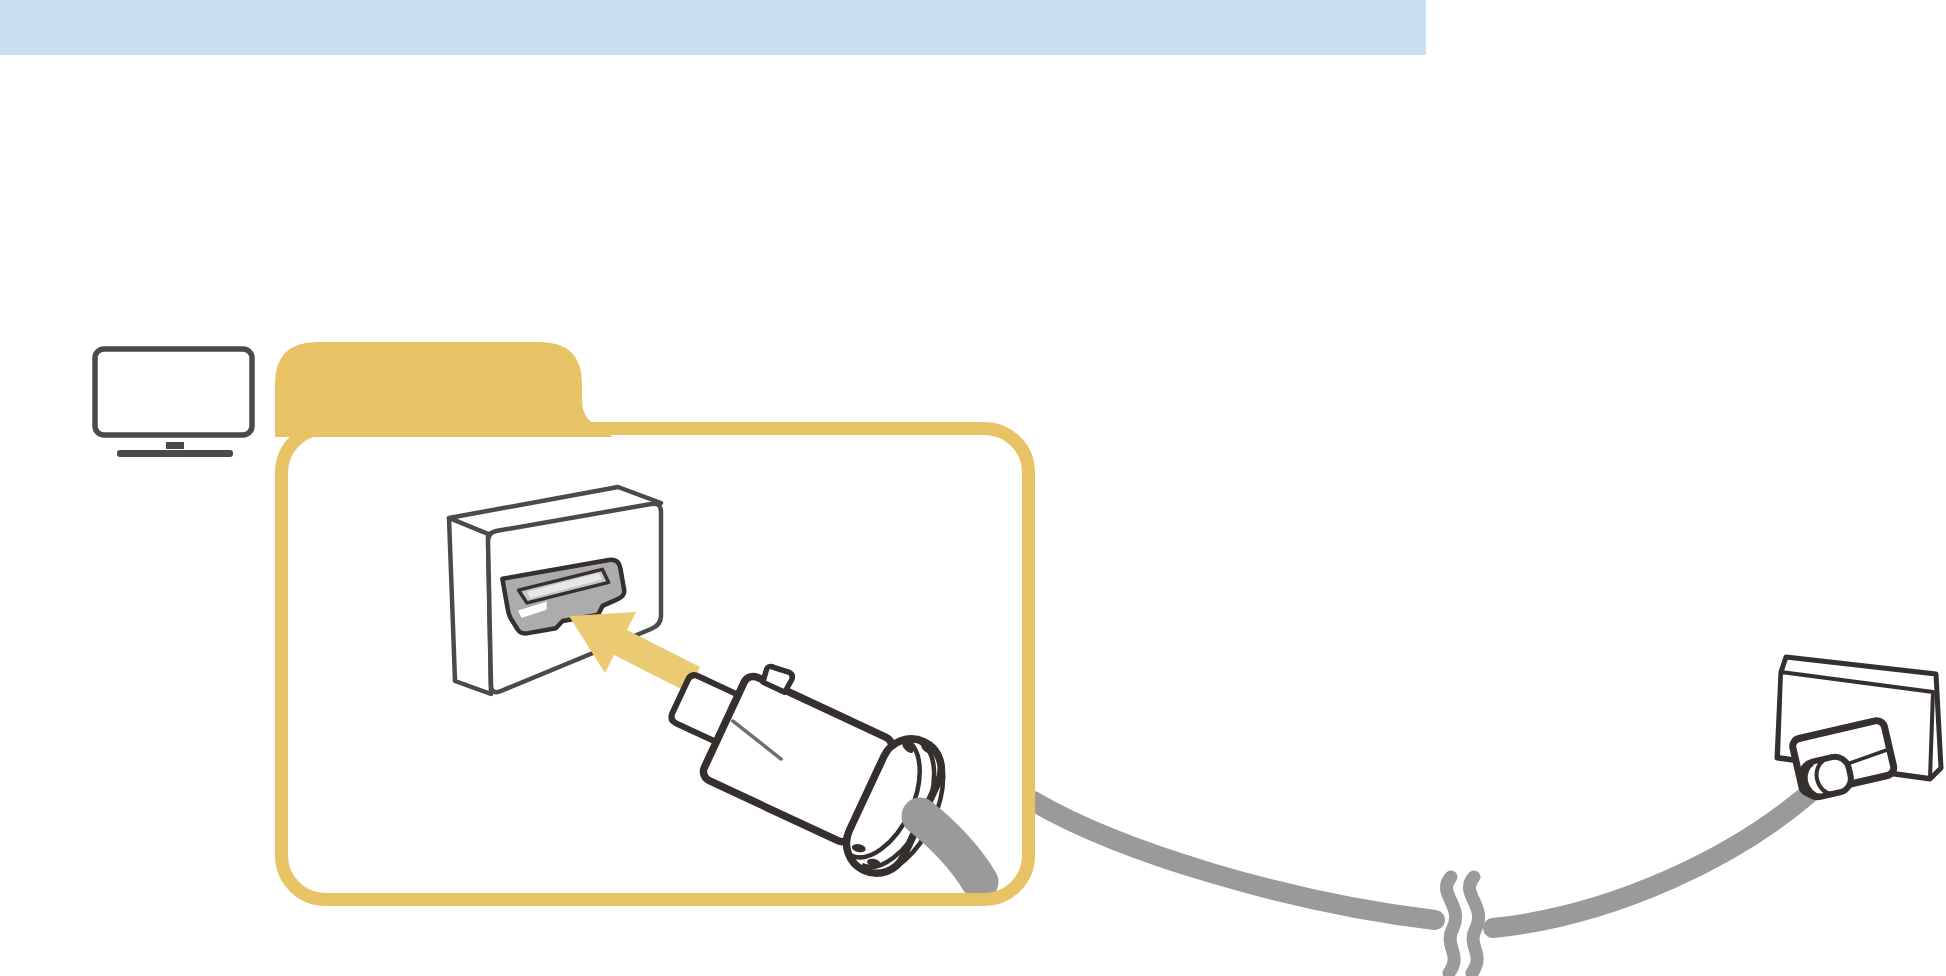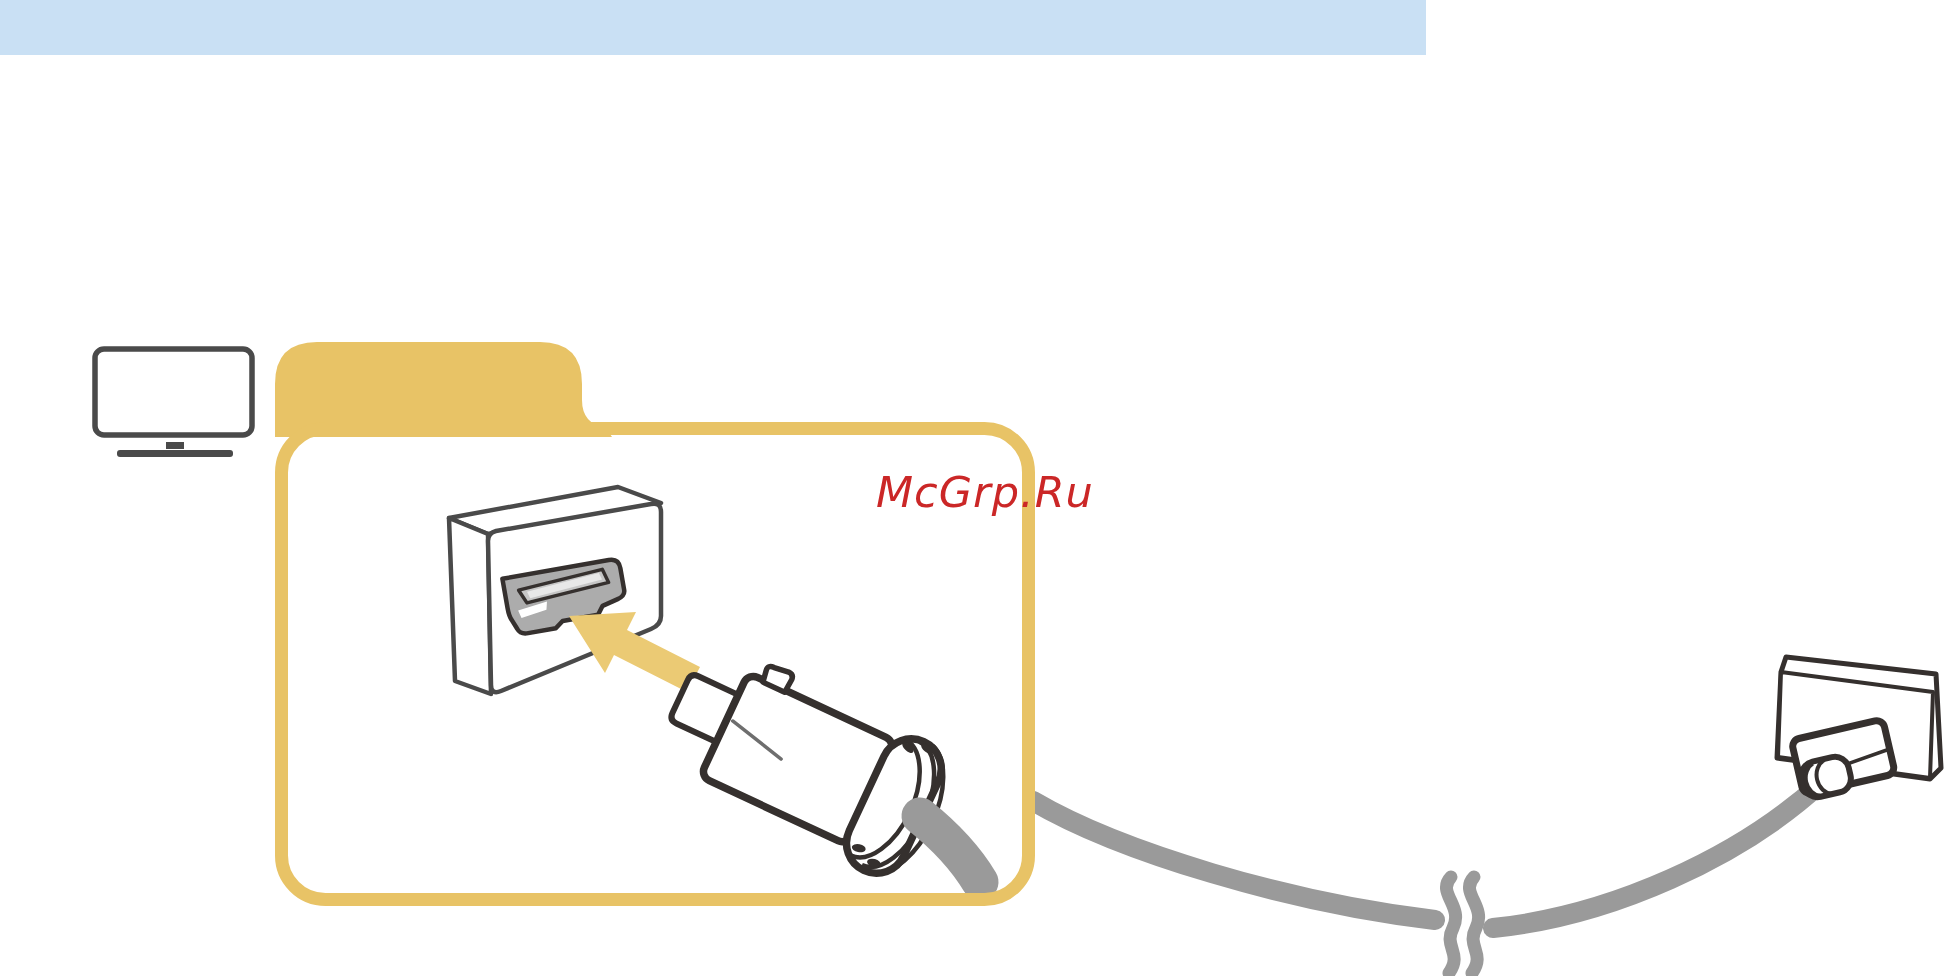--- a/index.html
+++ b/index.html
@@ -91,15 +91,14 @@
     </g>
 
     <path d="M920,816 C950,840 968,862 980,882" fill="none" style="stroke:var(--cable-gray)" stroke-width="37" stroke-linecap="round"></path>
 
     <g>
       <path d="M275,437 L275,384 Q275,342 317,342 L540,342 Q582,342 582,384 L582,400 Q582,424 606,428 L612,437 Z" style="fill:var(--folder-yellow)"></path>
       <rect x="281.5" y="428.5" width="747" height="471" rx="44" fill="none" style="stroke:var(--folder-yellow)" stroke-width="13"></rect>
     </g>
   </svg>
 
-  <div class="watermark">McGrp.Ru</div>
 
 </div>
 
 </body></html>

